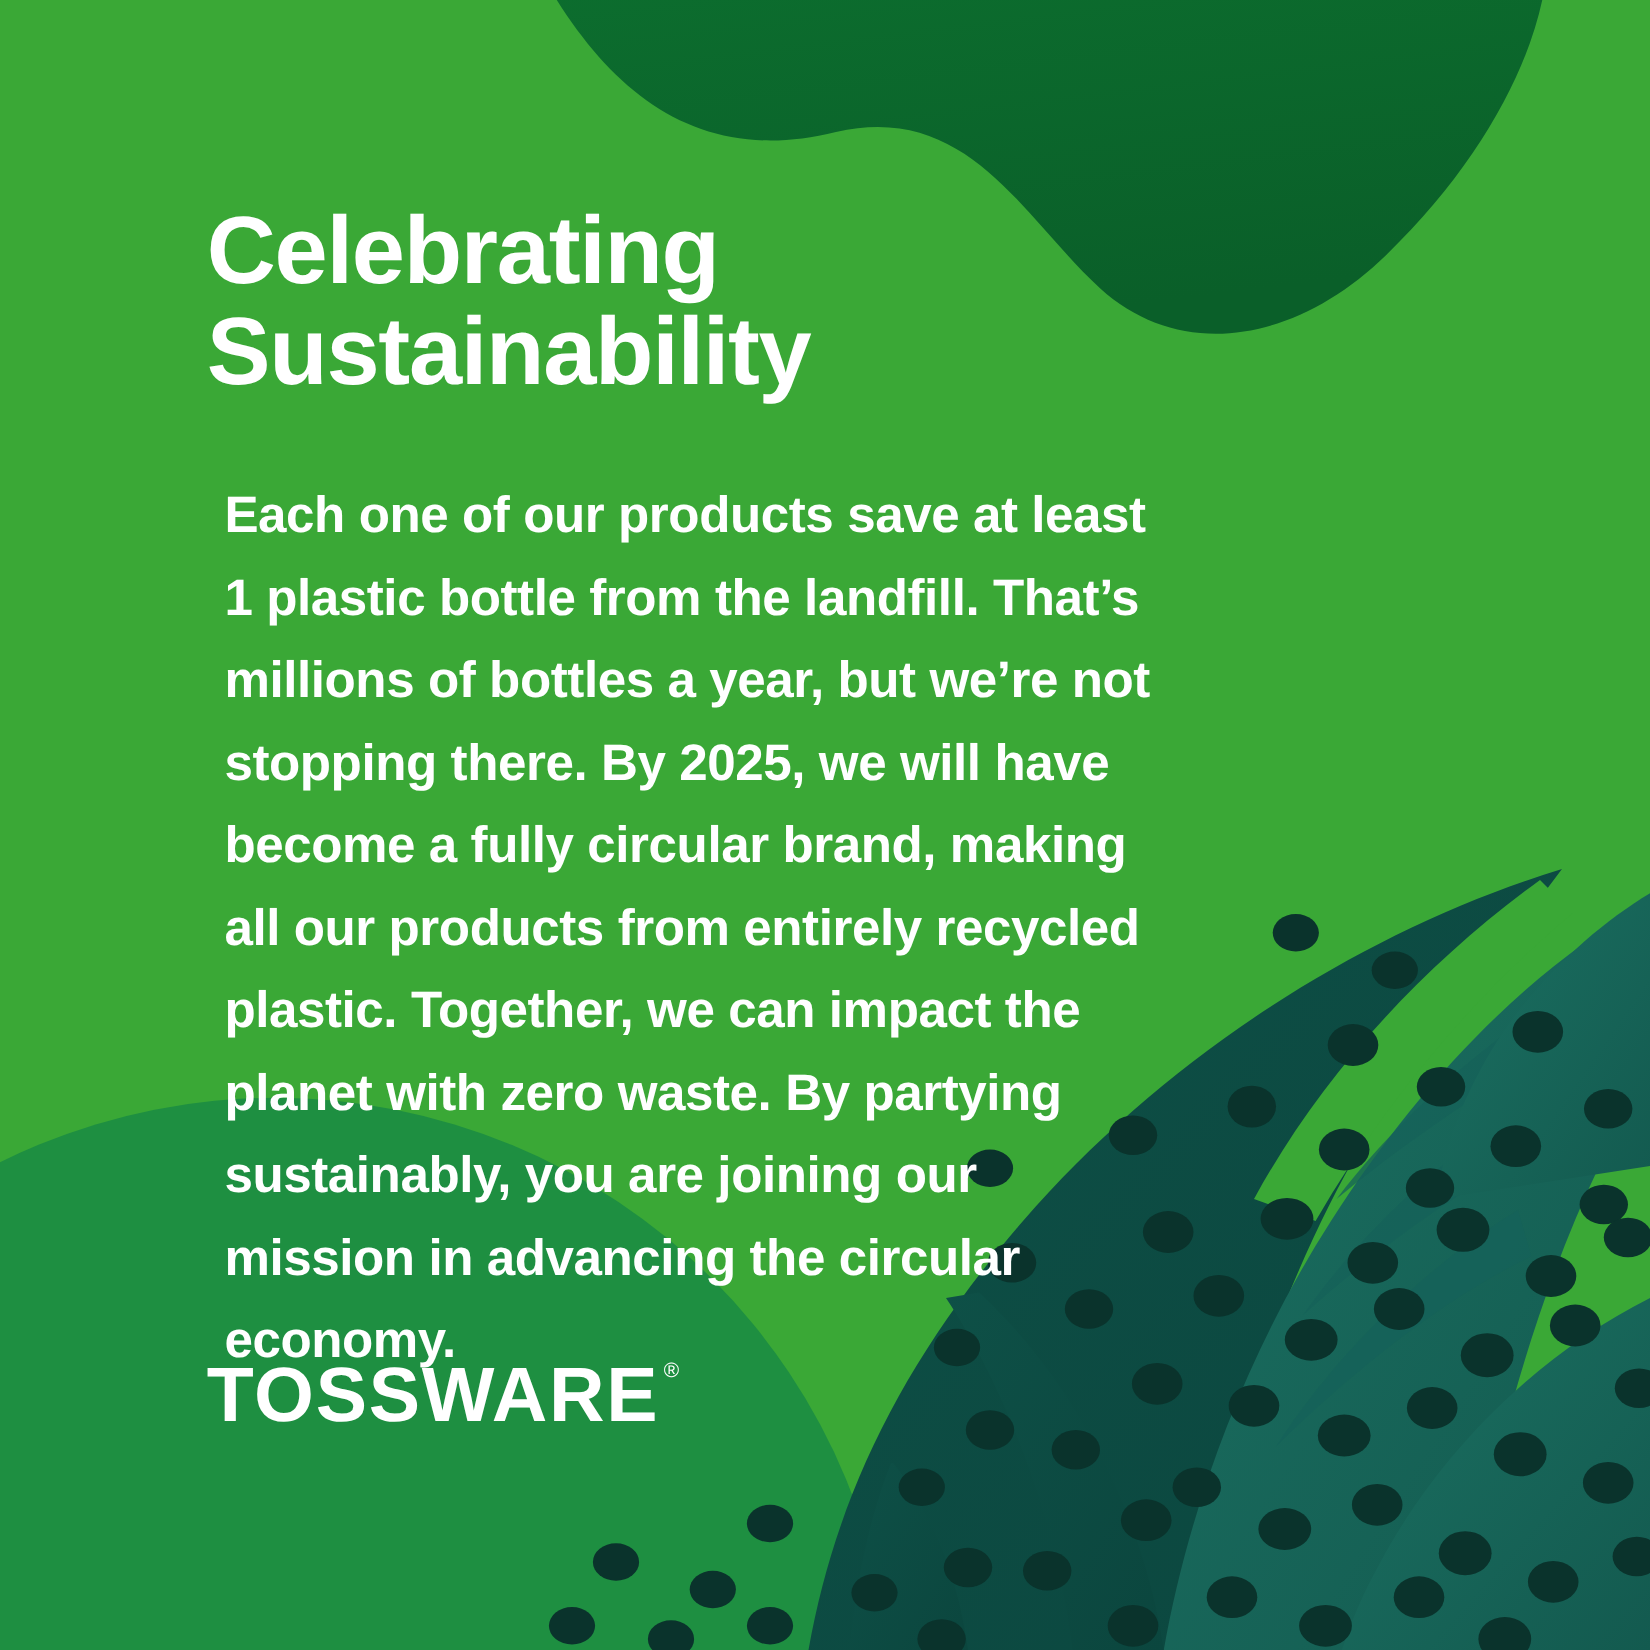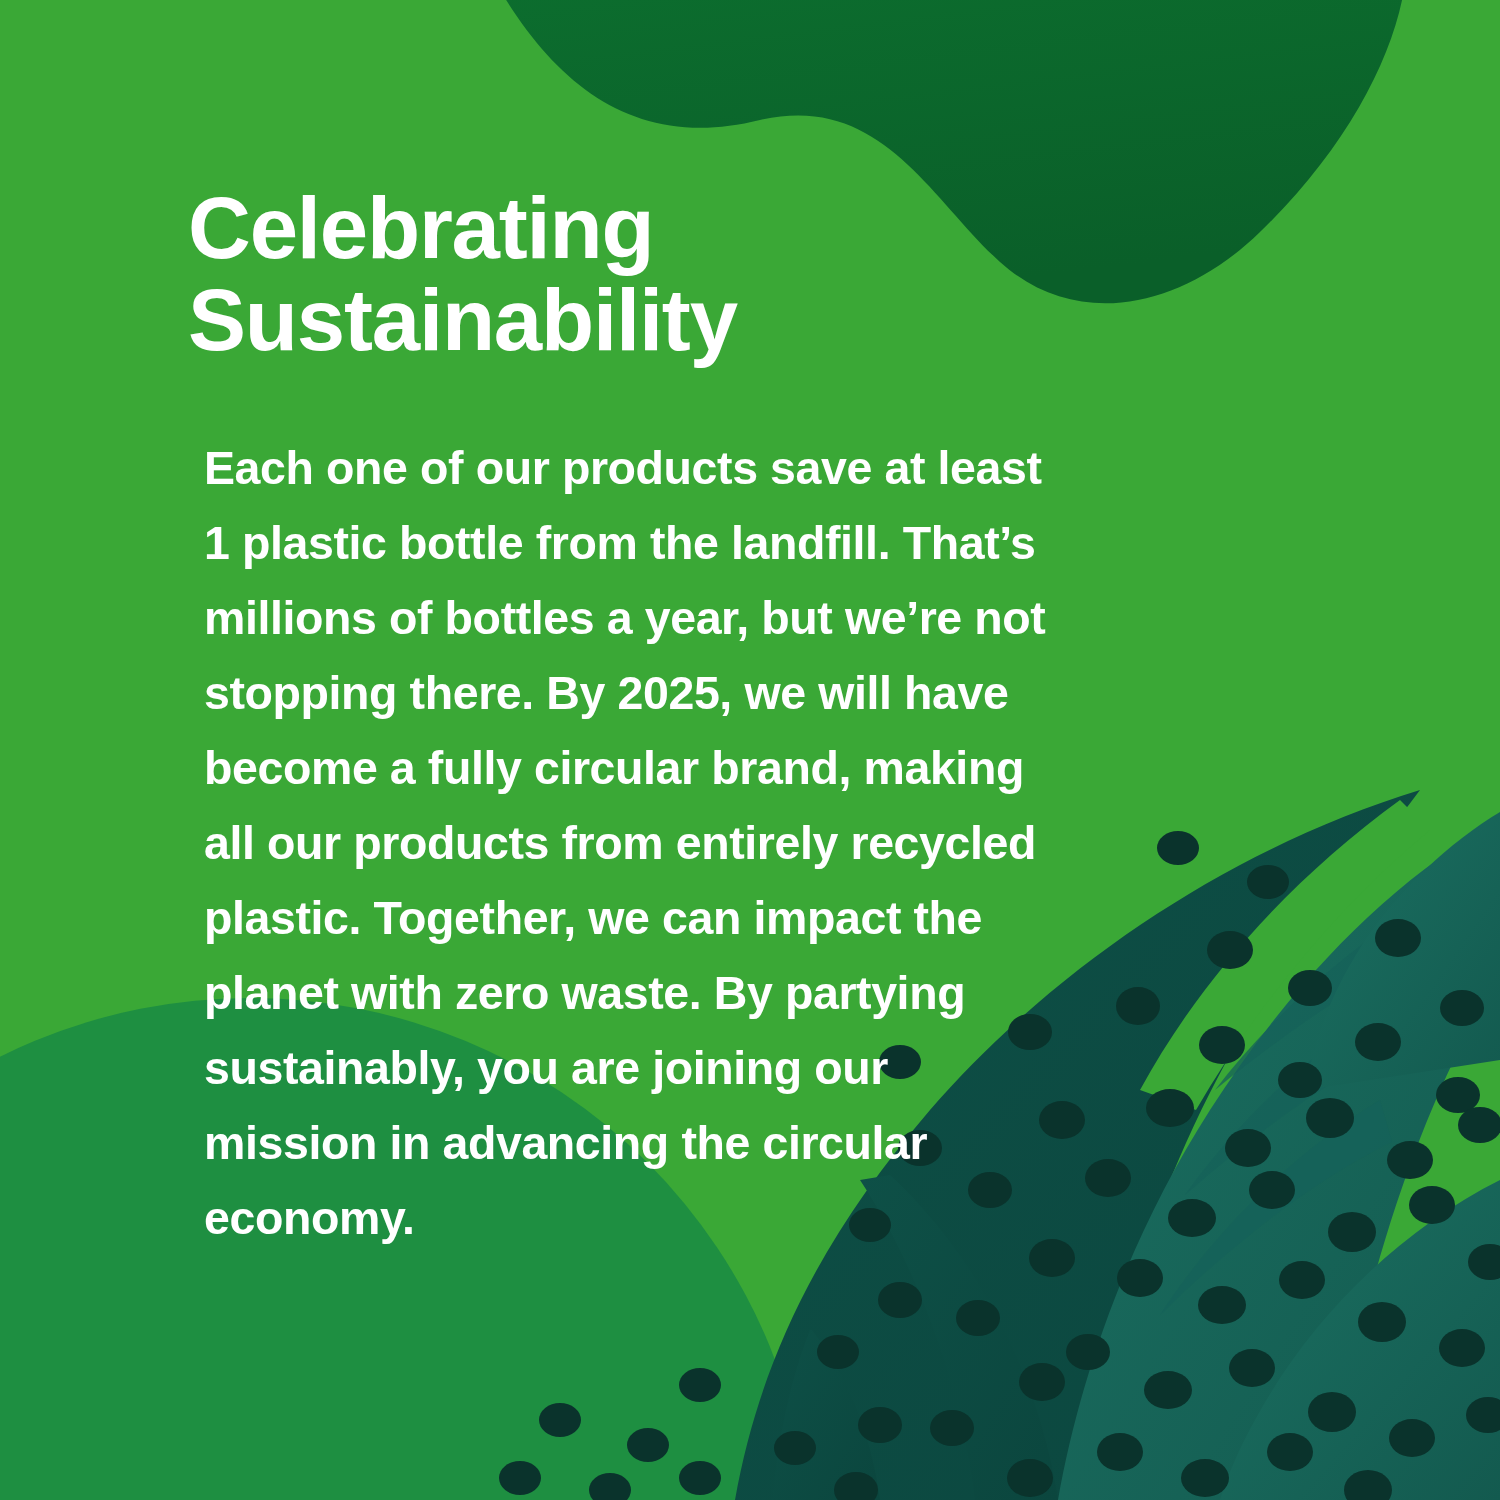--- a/index.html
+++ b/index.html
@@ -224,14 +224,18 @@
       </g>
     </g>
   </svg>
 
   <div class="content">
     <h1 id="headline">Celebrating
 Sustainability</h1>
 
     <p id="body-copy">Each one of our products save at least 1 plastic bottle from the landfill. That’s millions of bottles a year, but we’re not stopping there. By 2025, we will have become a fully circular brand, making all our products from entirely recycled plastic. Together, we can impact the planet with zero waste. By partying sustainably, you are joining our mission in advancing the circular economy.</p>
 
+    <div id="brand-logo">
+      <span id="brand-wordmark">TOSSWARE</span>
+      <span id="brand-reg">®</span>
+    </div>
   </div>
 </div>
 
 </body></html>

